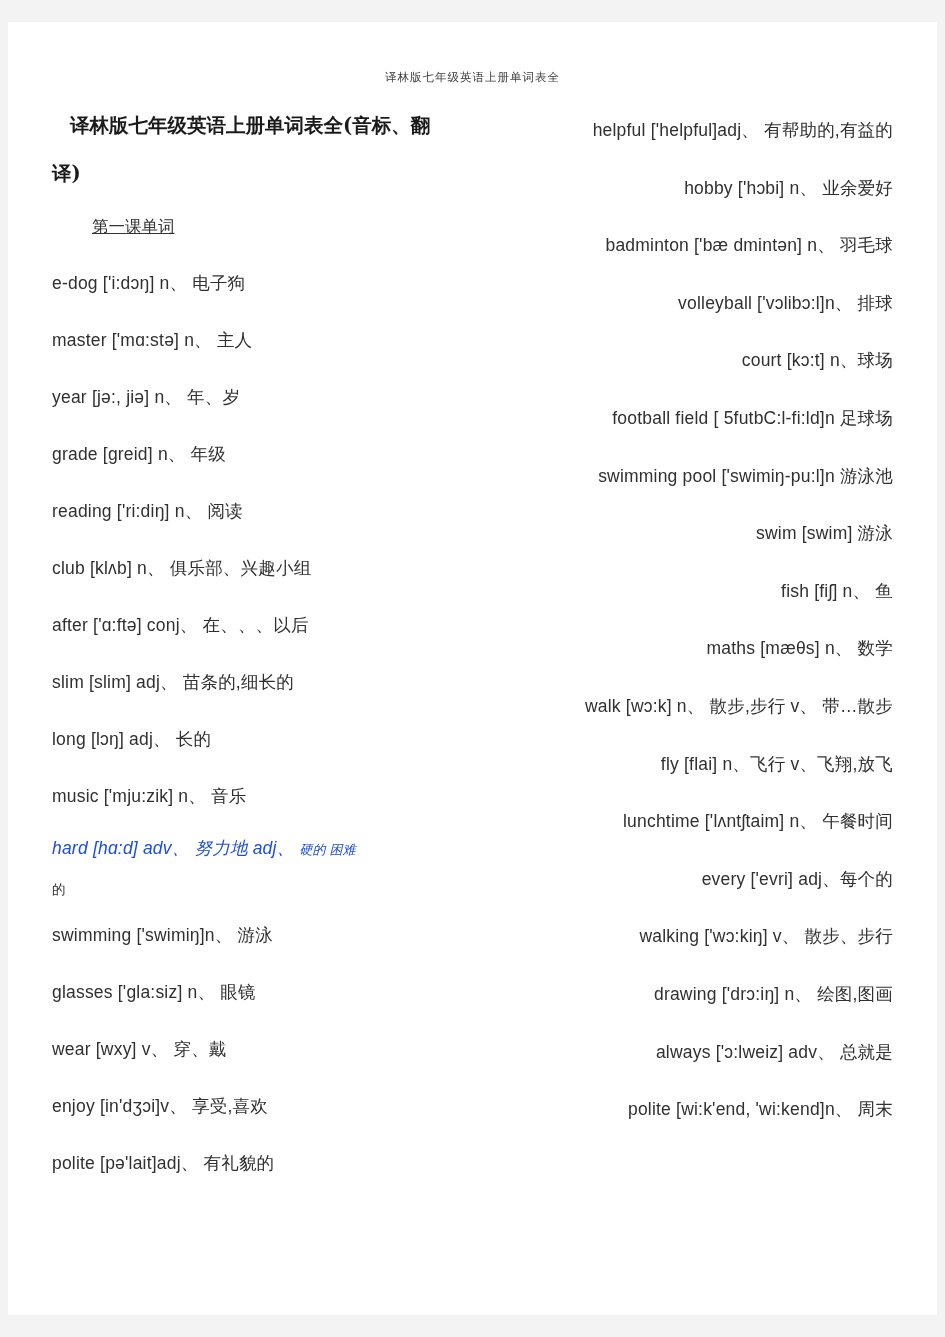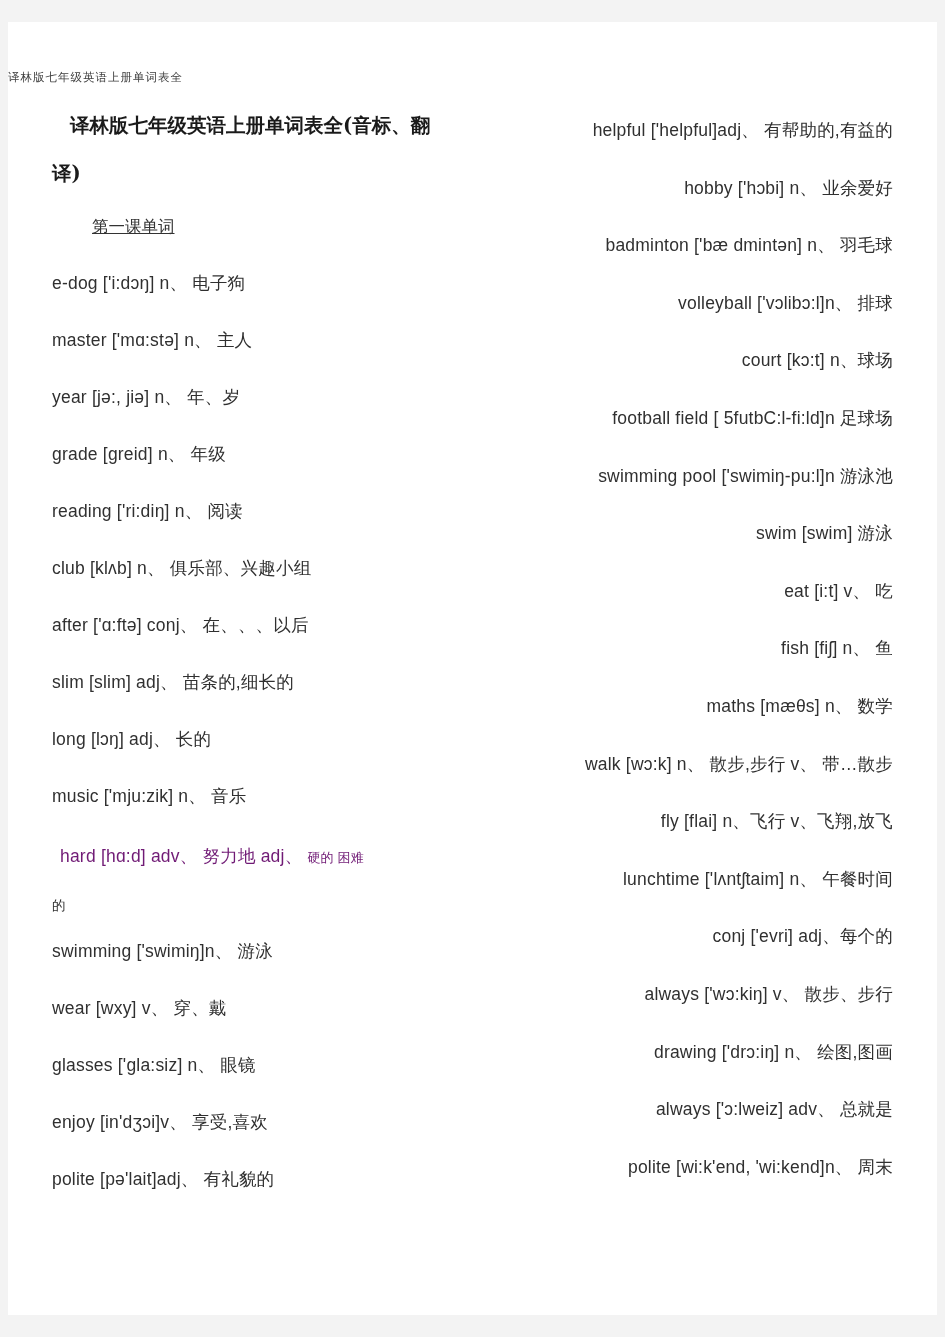--- a/index.html
+++ b/index.html
@@ -18,21 +18,21 @@
     left: 8px;
     top: 22px;
     width: 929px;
     height: 1293px;
     background: #ffffff;
     box-sizing: border-box;
     overflow: hidden;
   }
   .page-header {
     width: 100%;
-    text-align: left;
+    text-align: center;
     font-family: "DejaVu Serif", "Liberation Serif", serif;
     font-size: 11.5px;
     color: #404040;
     letter-spacing: 1px;
     padding-top: 48px;
     height: 22px;
     box-sizing: content-box;
   }
   .content {
     display: flex;
@@ -73,25 +73,26 @@
   .entry {
     font-size: 17.5px;
     color: #303030;
     line-height: 57px;
     margin: 0;
     white-space: nowrap;
     letter-spacing: 0.2px;
   }
   .entry-wrap {
     font-size: 17.5px;
-    color: #701a75;
+    color: #1d4ed8;
     line-height: 47px;
-    margin: 8px;
+    margin: 0;
     letter-spacing: 0.2px;
     white-space: normal;
+    font-style: italic;
   }
   .entry-wrap .tail {
     font-size: 13px;
   }
   .cont {
     font-size: 13.5px;
     color: #303030;
     line-height: 34px;
     margin: 0;
   }
@@ -121,42 +122,41 @@
       <div class="entry">club [klʌb] n、 俱乐部、兴趣小组</div>
       <div class="entry">after ['ɑ:ftə] conj、 在、、、以后</div>
       <div class="entry">slim [slim] adj、 苗条的,细长的</div>
       <div class="entry">long [lɔŋ] adj、 长的</div>
       <div class="entry">music ['mju:zik] n、 音乐</div>
 
       <div class="entry-wrap"><span>hard [hɑ:d] adv、 努力地 adj、 </span><span class="tail">硬的 困难</span></div>
       <div class="cont">的</div>
 
       <div class="entry">swimming ['swimiŋ]n、 游泳</div>
+      <div class="entry">glasses ['gla:siz] n、 眼镜</div>
       <div class="entry">wear [wxy] v、 穿、戴</div>
-      <div class="entry">glasses ['gla:siz] n、 眼镜</div>
       <div class="entry">enjoy [in'dʒɔi]v、 享受,喜欢</div>
       <div class="entry">polite [pə'lait]adj、 有礼貌的</div>
     </div>
 
     <div class="col col-right">
       <div class="entry">helpful ['helpful]adj、 有帮助的,有益的</div>
       <div class="entry">hobby ['hɔbi] n、 业余爱好</div>
       <div class="entry">badminton ['bæ dmintən] n、 羽毛球</div>
       <div class="entry">volleyball ['vɔlibɔ:l]n、 排球</div>
       <div class="entry">court [kɔ:t] n、球场</div>
       <div class="entry">football field [ 5futbC:l-fi:ld]n 足球场</div>
       <div class="entry">swimming pool ['swimiŋ-pu:l]n 游泳池</div>
       <div class="entry">swim [swim] 游泳</div>
-      <div class="entry">eat [i:t] v、 吃</div>
       <div class="entry">fish [fiʃ] n、 鱼</div>
       <div class="entry">maths [mæθs] n、 数学</div>
       <div class="entry">walk [wɔ:k] n、 散步,步行 v、 带…散步</div>
       <div class="entry">fly [flai] n、飞行 v、飞翔,放飞</div>
       <div class="entry">lunchtime ['lʌntʃtaim] n、 午餐时间</div>
-      <div class="entry">conj ['evri] adj、每个的</div>
-      <div class="entry">always ['wɔ:kiŋ] v、 散步、步行</div>
+      <div class="entry">every ['evri] adj、每个的</div>
+      <div class="entry">walking ['wɔ:kiŋ] v、 散步、步行</div>
       <div class="entry">drawing ['drɔ:iŋ] n、 绘图,图画</div>
       <div class="entry">always ['ɔ:lweiz] adv、 总就是</div>
       <div class="entry">polite [wi:k'end, 'wi:kend]n、 周末</div>
     </div>
 
   </div>
 </div>
 
 </body></html>

